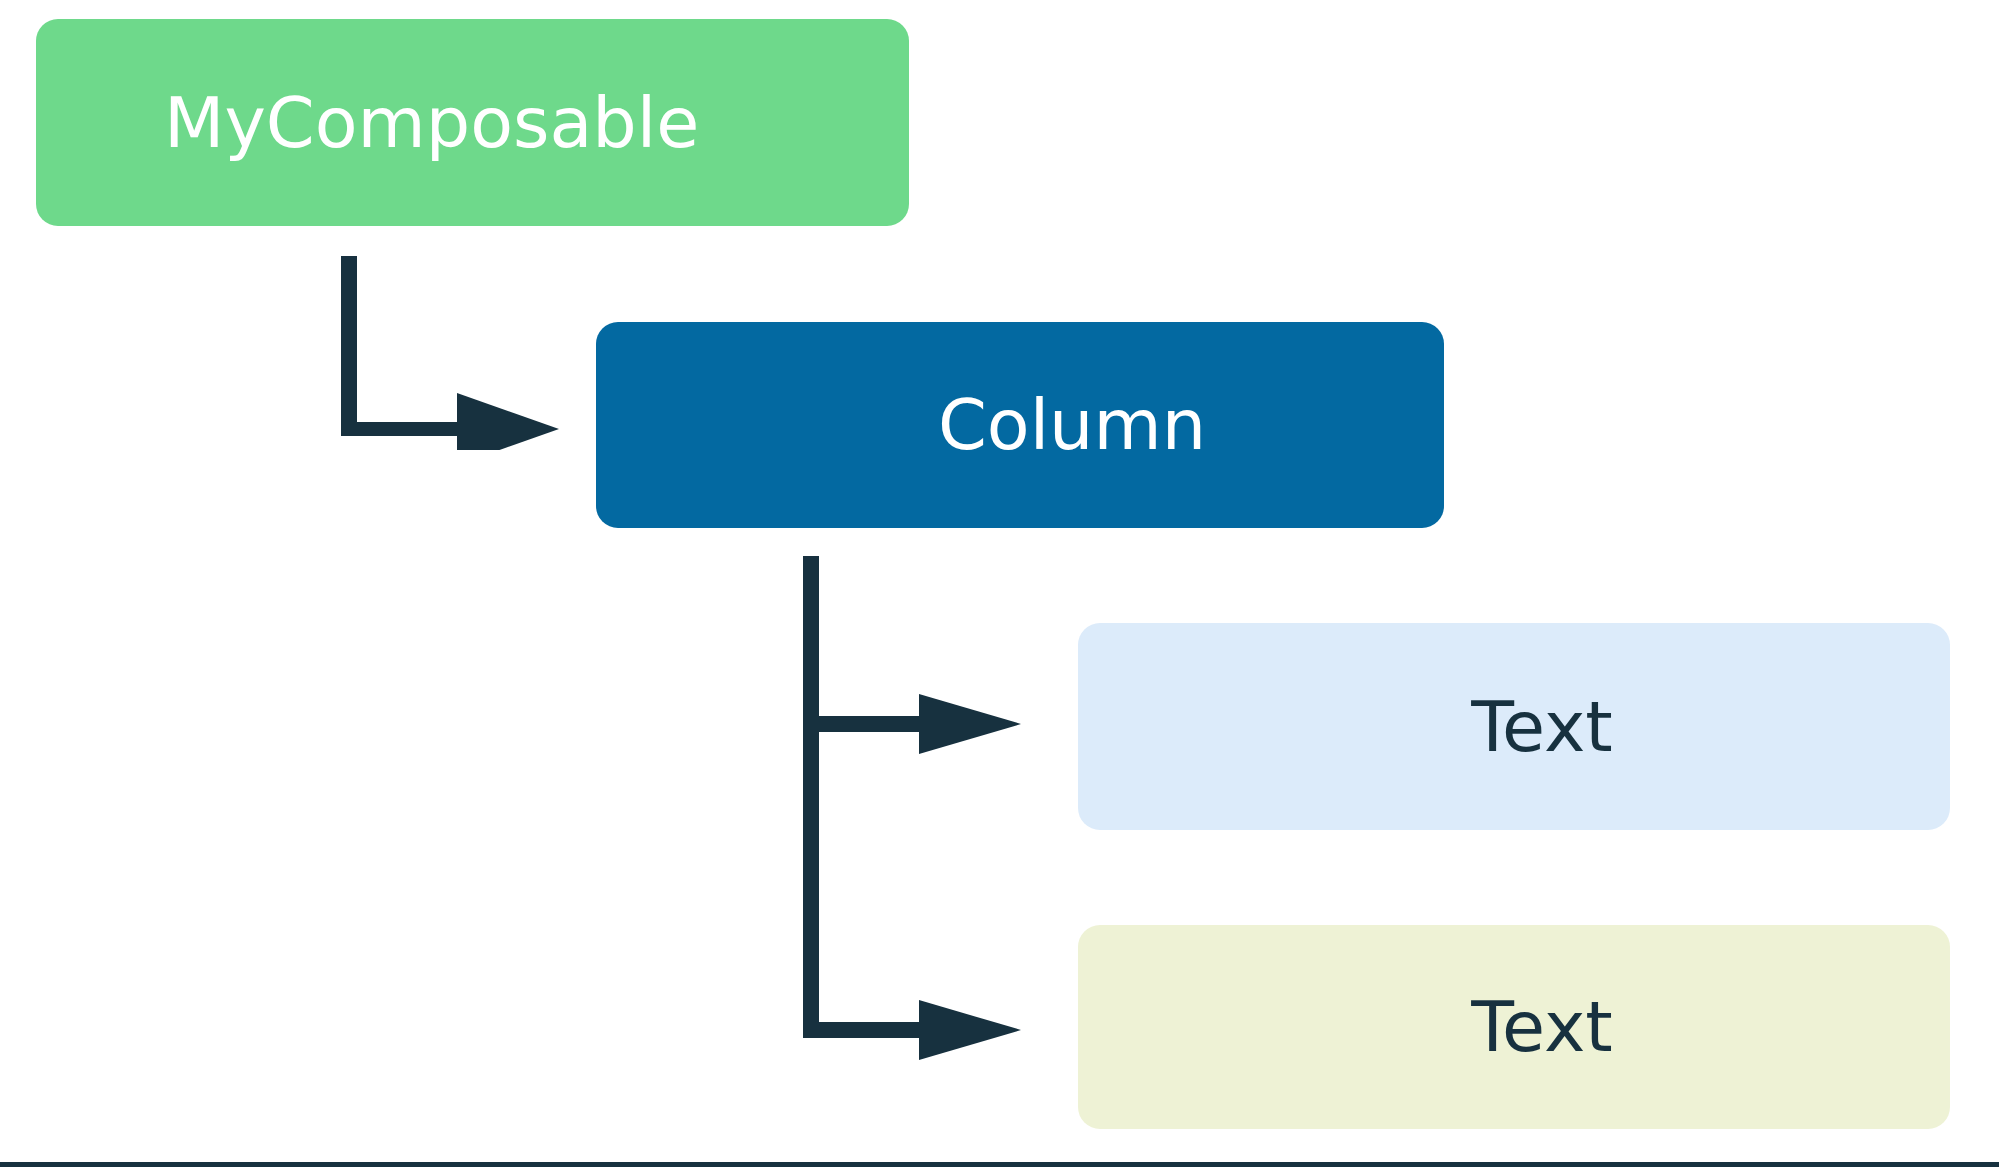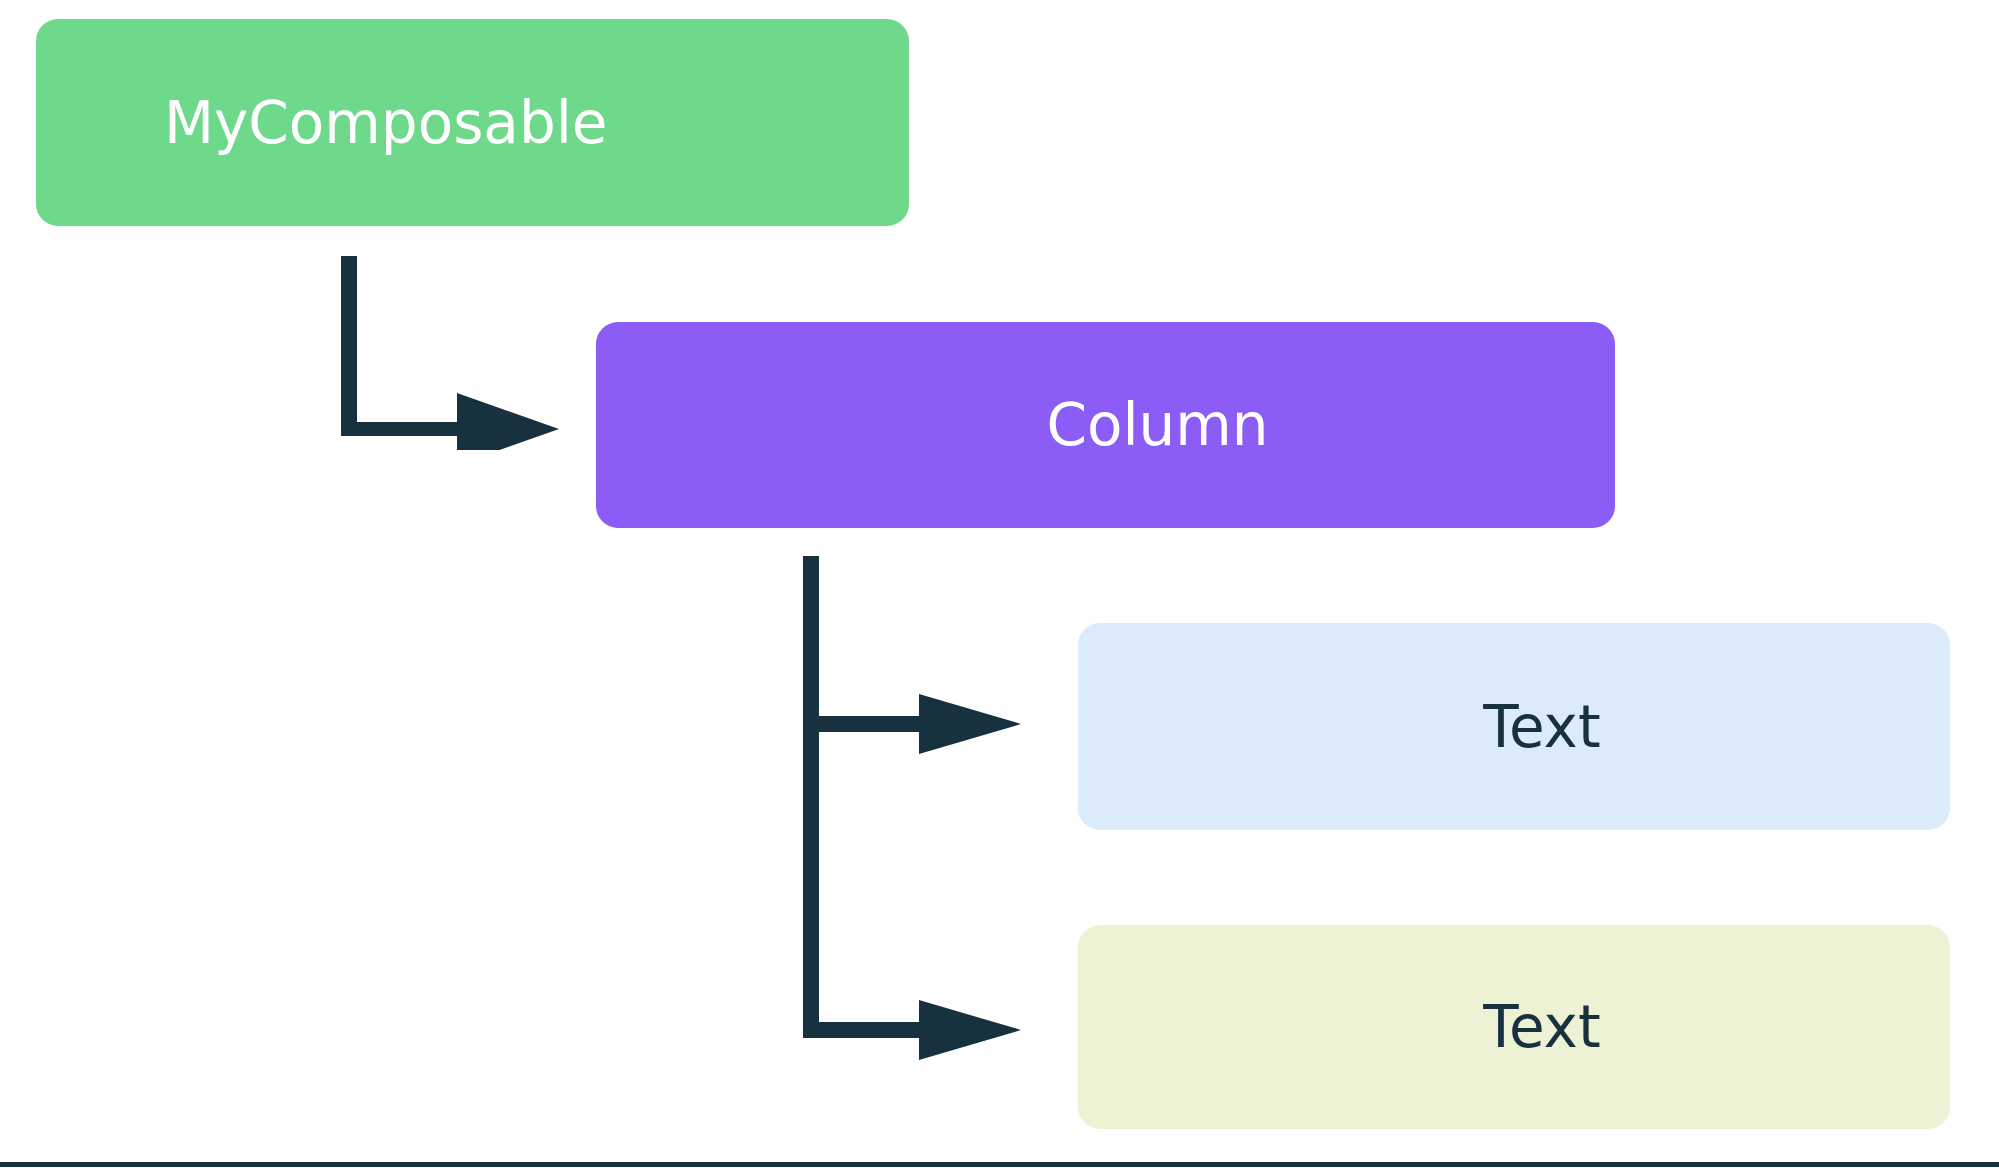--- a/index.html
+++ b/index.html
@@ -16,41 +16,41 @@
     font-family: "DejaVu Sans", "Liberation Sans", sans-serif;
   }
   .node {
     position: absolute;
     border-radius: 22px;
     display: flex;
     align-items: center;
     box-sizing: border-box;
   }
   .node-label {
-    font-size: 58px;
+    font-size: 70px;
     font-weight: 400;
     letter-spacing: 0px;
     white-space: nowrap;
     line-height: 1;
   }
 
   
   #node-mycomposable {
     left: 36px;  top: 19px;
     width: 873px; height: 207px;
     background: #6ED98B;
     justify-content: flex-start;
     padding-left: 128px;
   }
   #node-mycomposable .node-label { color: #ffffff; }
 
   #node-column {
     left: 596px; top: 322px;
-    width: 1019px; height: 206px;
-    background: #8b5cf6;
+    width: 848px; height: 206px;
+    background: #0369a1;
     justify-content: center;
     padding-left: 104px;
   }
   #node-column .node-label { color: #ffffff; }
 
   #node-text-1 {
     left: 1078px; top: 623px;
     width: 872px; height: 207px;
     background: #DCEBFA;
     justify-content: center;

